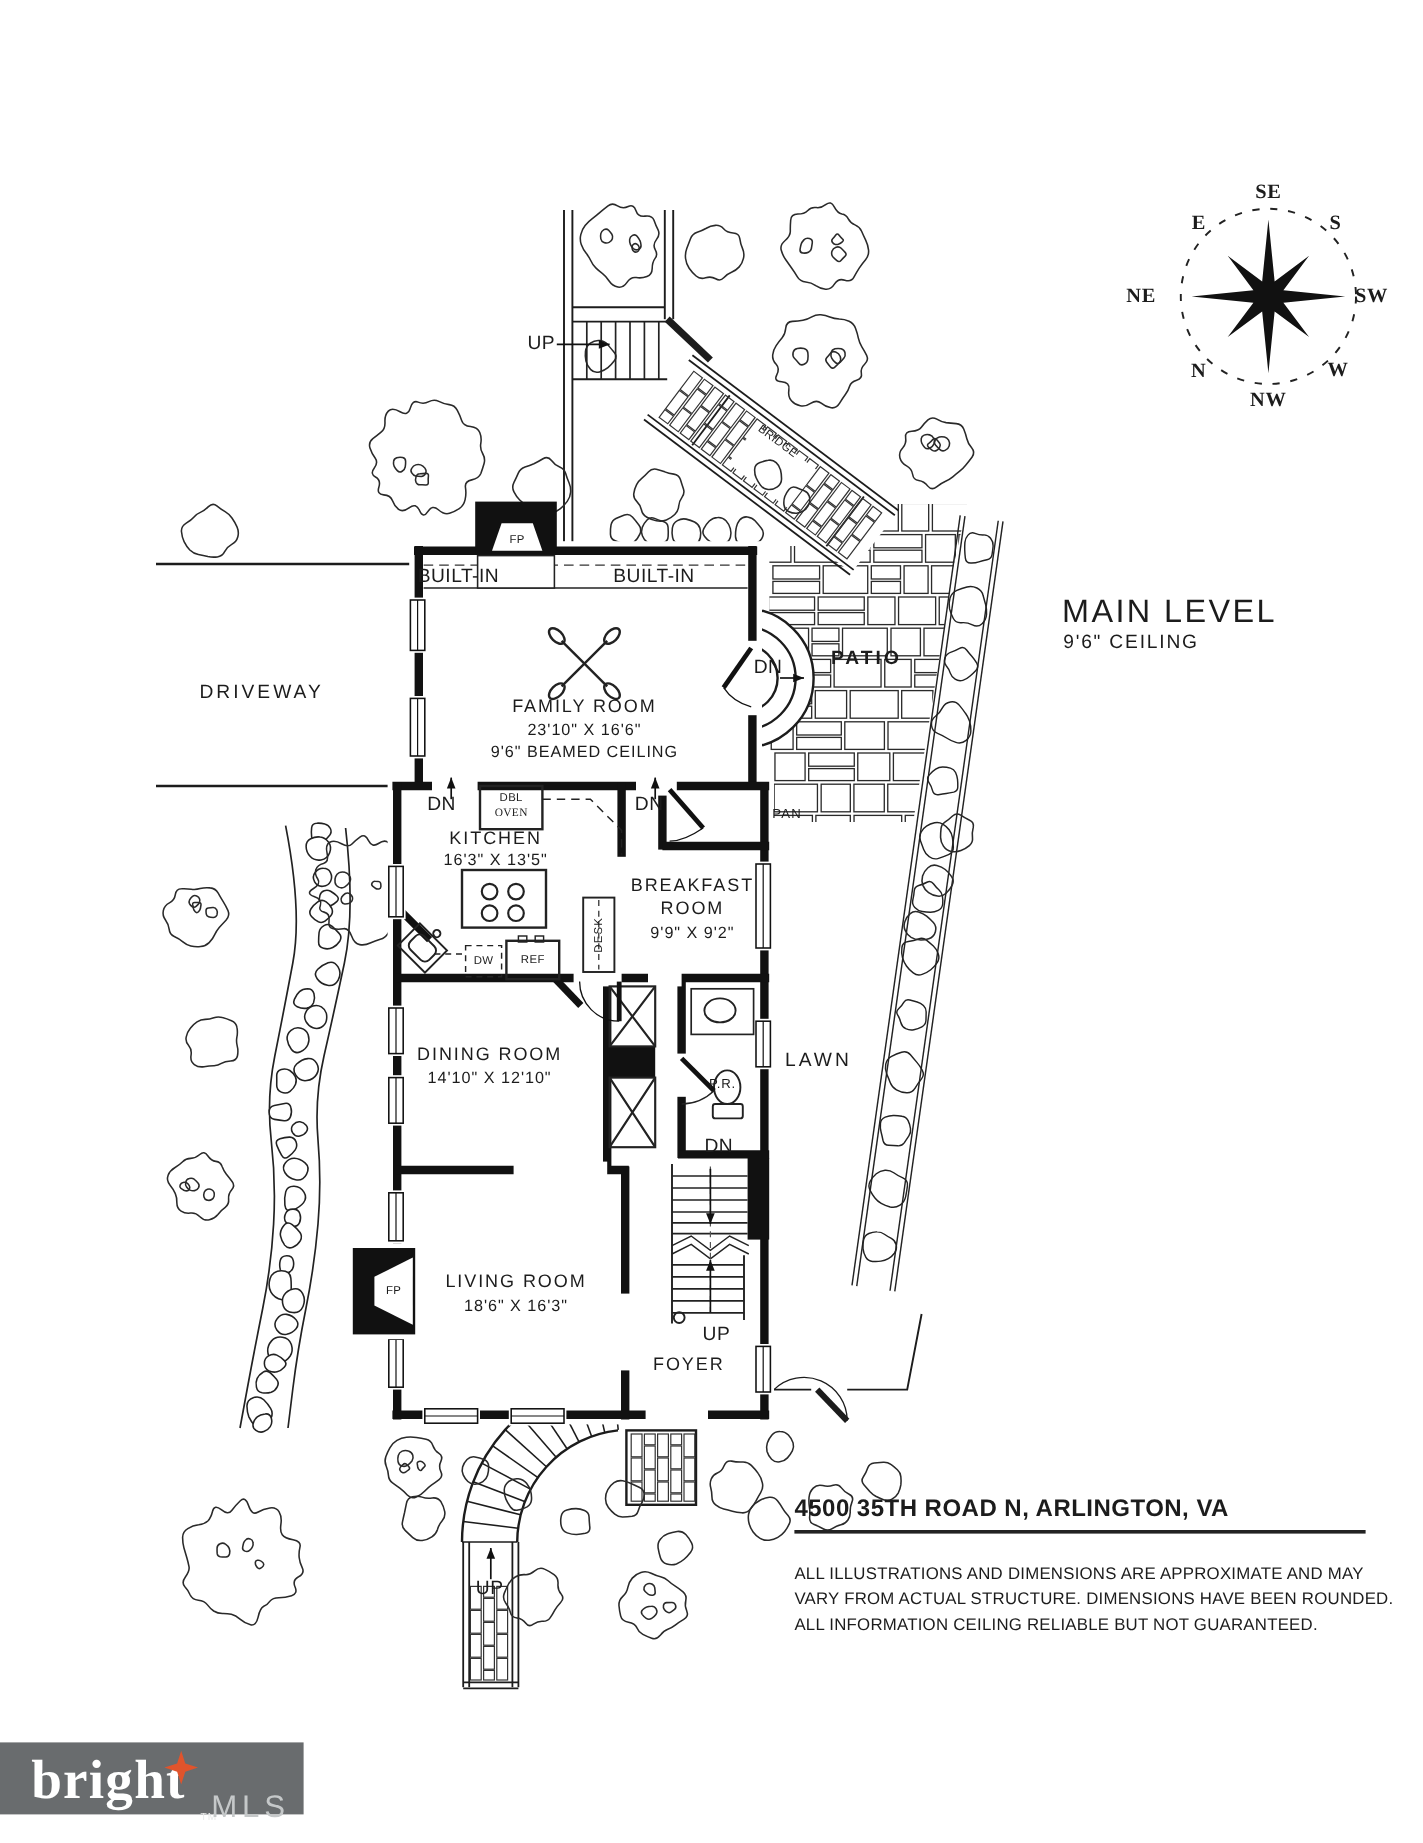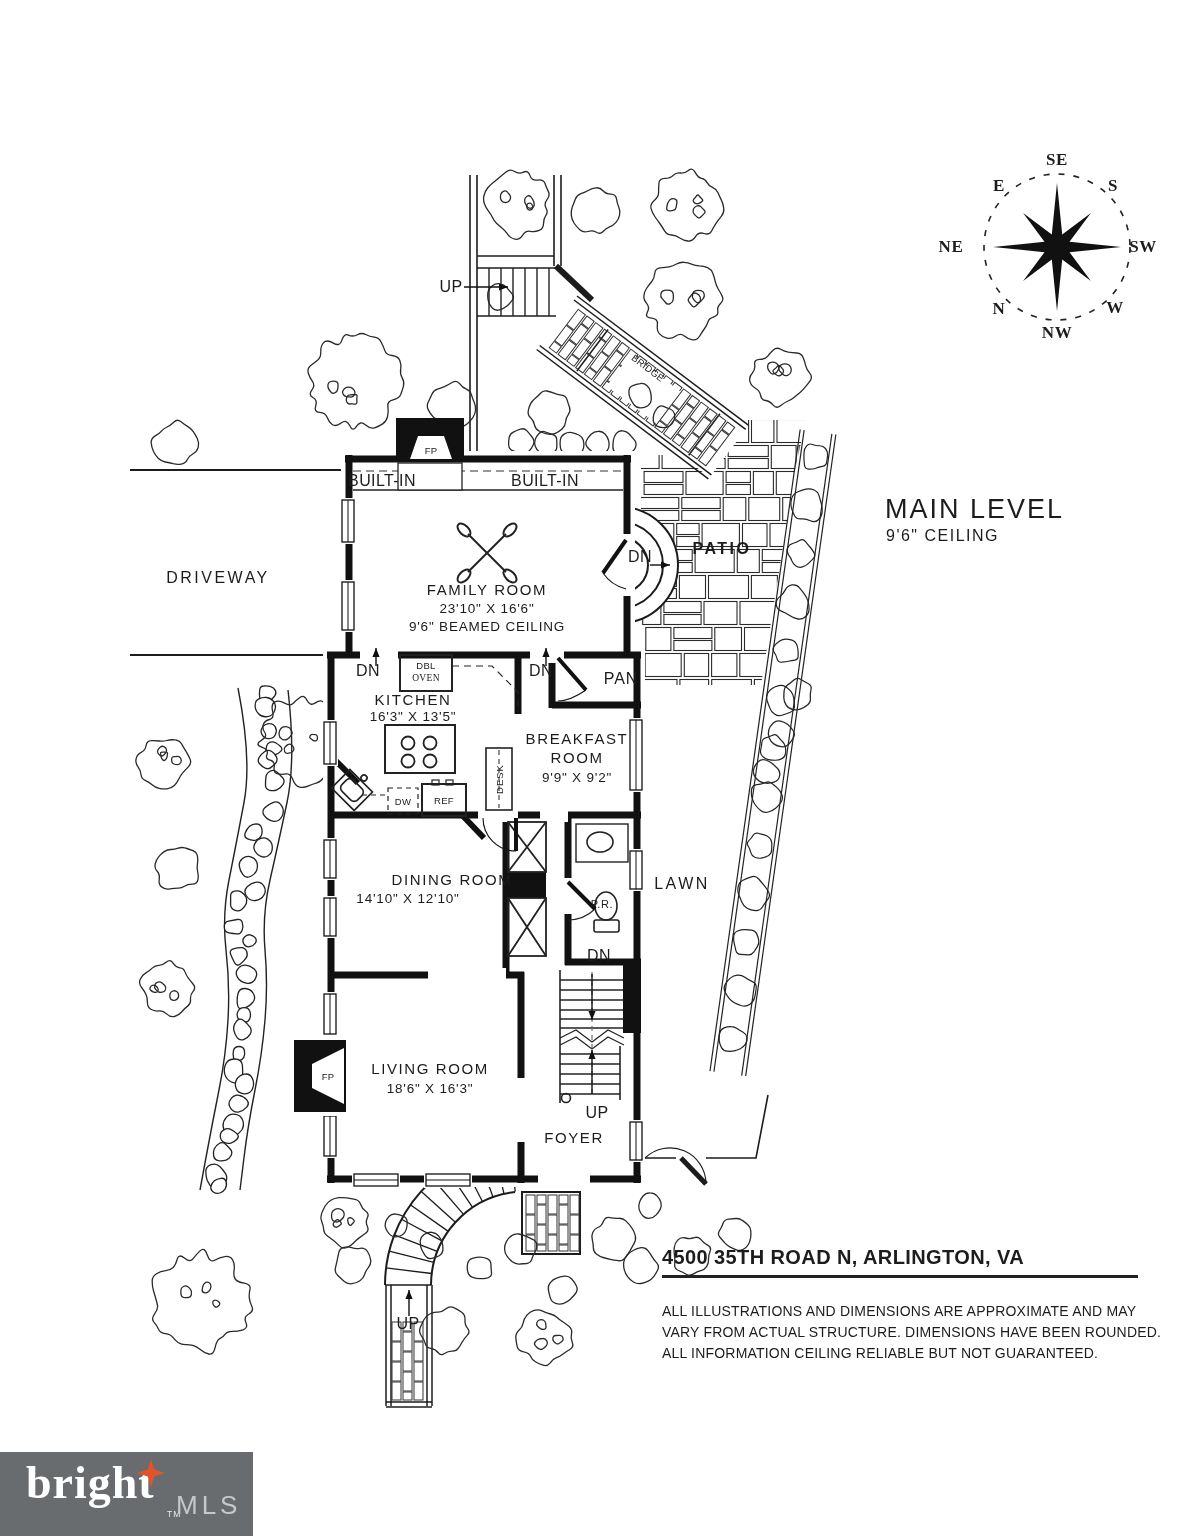--- a/index.html
+++ b/index.html
@@ -14,21 +14,21 @@
   .small{font-size:16px;letter-spacing:.4px;}
   .tiny{font-size:9.5px;letter-spacing:.3px;}
   .rot37{transform:translate(-50%,-50%) rotate(37deg);}
   .rotm90{transform:translate(-50%,-50%) rotate(-90deg);letter-spacing:1px;}
   .compass-lbl{font-family:"Liberation Serif",serif;font-weight:700;font-size:17px;}
   .title-main{position:absolute;left:885px;top:494px;font-size:27px;letter-spacing:2px;text-align:right;}
   .title-sub{position:absolute;left:886px;top:527px;font-size:16px;letter-spacing:1.5px;}
   .addr{position:absolute;left:662px;top:1246px;width:476px;font-weight:700;font-size:20px;
         letter-spacing:.4px;border-bottom:3px solid #222;padding-bottom:6px;}
   .disc{position:absolute;left:662px;width:500px;font-size:14px;letter-spacing:.2px;}
-  .logo{position:absolute;left:0;top:1452px;width:253px;height:84px;background:#696c6e;}
+  .logo{position:absolute;left:0;top:1452px;width:253px;height:60px;background:#696c6e;}
   .logo .brand{position:absolute;left:26px;top:4px;font-family:"Liberation Serif",serif;
                font-weight:700;font-size:46px;color:#fff;letter-spacing:1px;}
   .logo .star{position:absolute;left:136px;top:6px;}
   .logo .tm{position:absolute;left:167px;top:12px;font-size:8.5px;color:#e9eaea;letter-spacing:1px;margin-top:45px;}
   .logo .mls{position:absolute;left:176px;top:38px;font-size:26px;font-weight:300;color:#c5c8c9;letter-spacing:4px;}
 </style>
 </head>
 <body>
 
 <div class="canvas">
@@ -637,29 +637,29 @@
 <div class="lbl dims" style="left:487px;top:608px;">23'10" X 16'6"</div>
 <div class="lbl dims" style="left:487px;top:626px;">9'6" BEAMED CEILING</div>
 
 <div class="lbl room" style="left:413px;top:699px;">KITCHEN</div>
 <div class="lbl dims" style="left:413px;top:716px;">16'3" X 13'5"</div>
 
 <div class="lbl room" style="left:577px;top:738px;">BREAKFAST</div>
 <div class="lbl room" style="left:577px;top:757px;">ROOM</div>
 <div class="lbl dims" style="left:577px;top:777px;">9'9" X 9'2"</div>
 
-<div class="lbl room" style="left:408px;top:879px;margin-left:44px;">DINING ROOM</div>
+<div class="lbl room" style="left:408px;top:879px;">DINING ROOM</div>
 <div class="lbl dims" style="left:408px;top:898px;">14'10" X 12'10"</div>
 
 <div class="lbl room" style="left:430px;top:1068px;">LIVING ROOM</div>
 <div class="lbl dims" style="left:430px;top:1088px;">18'6" X 16'3"</div>
 
 <div class="lbl room" style="left:574px;top:1137px;">FOYER</div>
 <div class="lbl" style="left:602px;top:888px;font-size:11px;margin-top:16px;">P.R.</div>
-<div class="lbl" style="left:601px;top:679px;font-size:16px;letter-spacing:1px;padding-left:40px;">PAN</div>
+<div class="lbl" style="left:636px;top:679px;font-size:11px;letter-spacing:1px;padding-left:40px;">PAN</div>
 
 <div class="lbl small" style="left:382px;top:481px;">BUILT-IN</div>
 <div class="lbl small" style="left:545px;top:481px;">BUILT-IN</div>
 <div class="lbl tiny" style="left:431px;top:450px;">FP</div>
 <div class="lbl tiny" style="left:328px;top:1076px;">FP</div>
 <div class="lbl tiny" style="left:426px;top:665px;">DBL</div>
 <div class="lbl tiny" style="left:426px;top:678px;font-family:Liberation Serif, serif;">OVEN</div>
 <div class="lbl tiny" style="left:444px;top:800px;">REF</div>
 <div class="lbl tiny" style="left:403px;top:801px;">DW</div>
 <div class="lbl tiny rotm90" style="left:499px;top:779px;">DESK</div>

